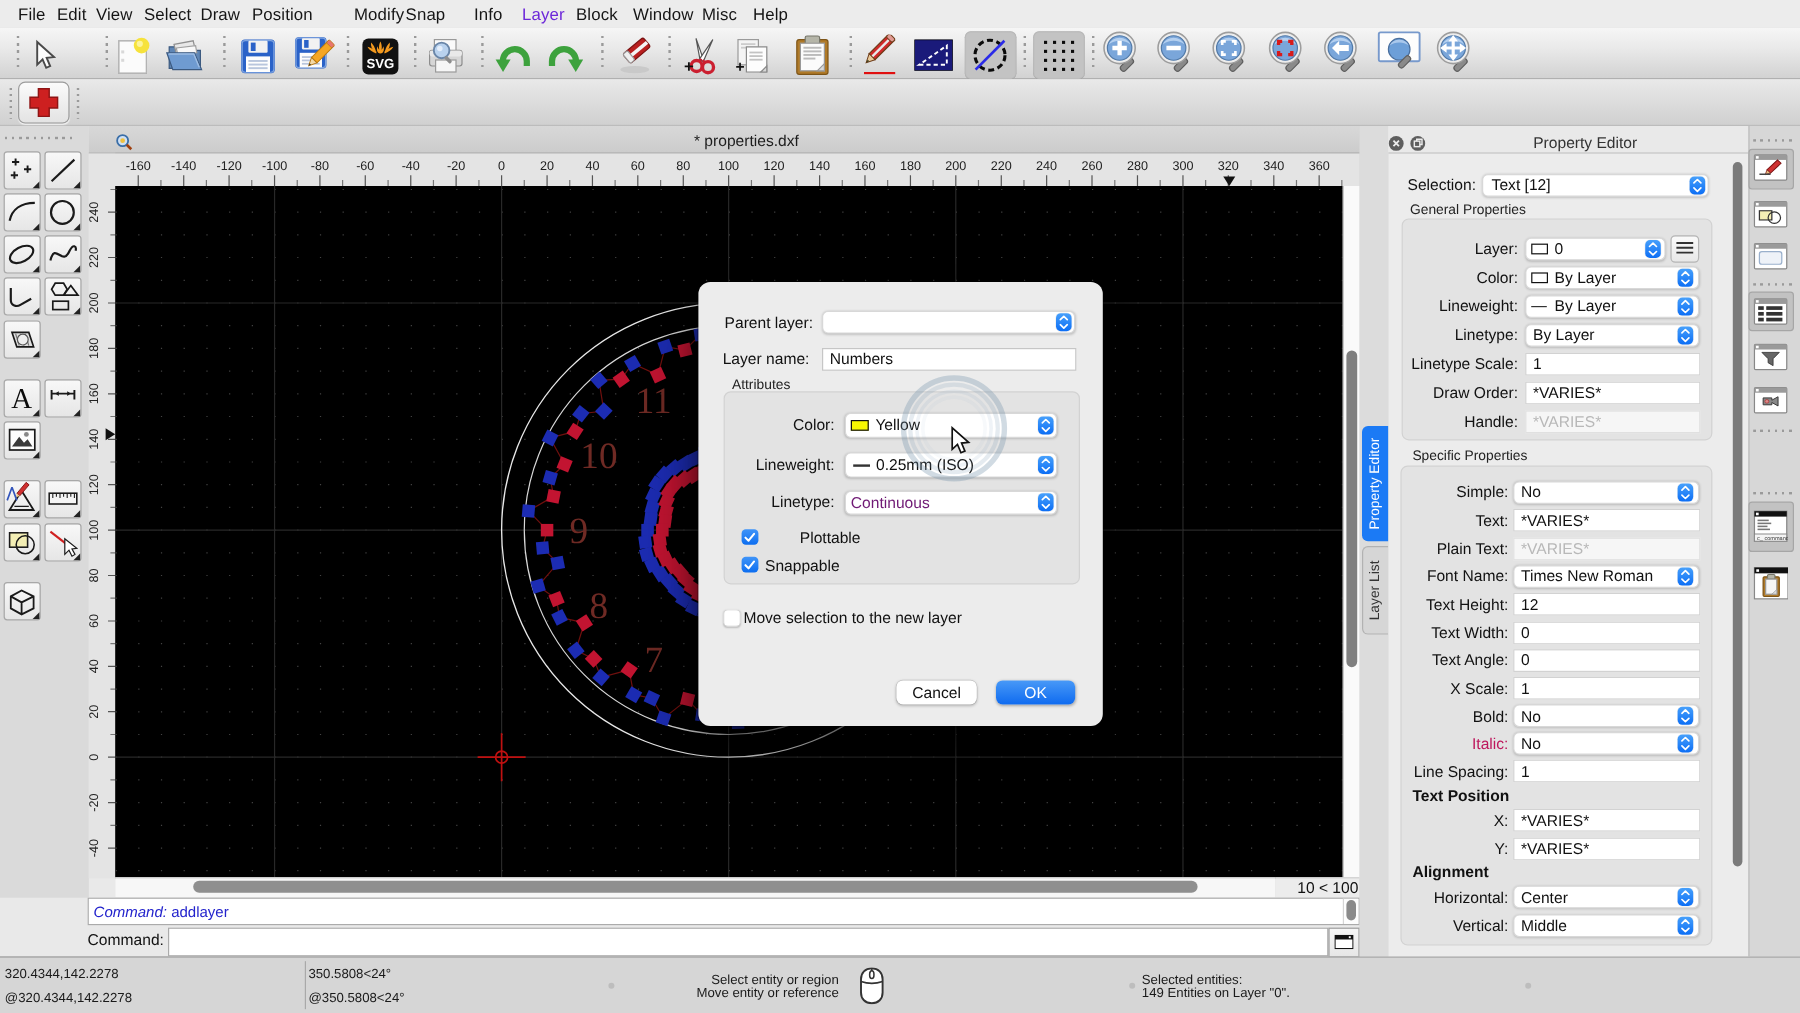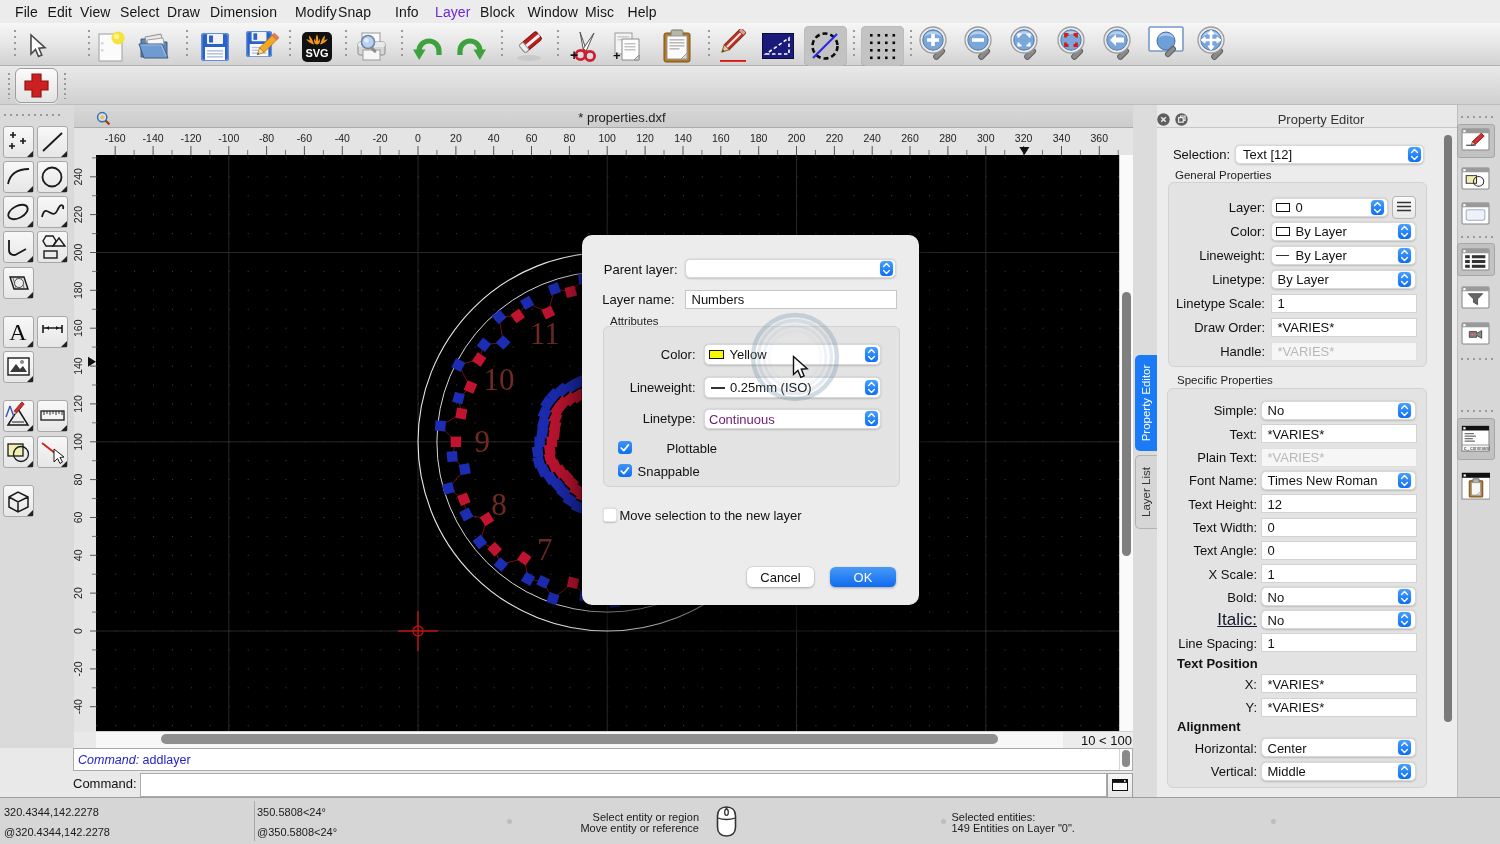--- a/index.html
+++ b/index.html
@@ -3,21 +3,21 @@
 *{margin:0;padding:0;box-sizing:border-box}
 body{width:1500px;height:844px;overflow:hidden;position:relative;font-family:"Liberation Sans",sans-serif;background:#d3d3d3;-webkit-font-smoothing:antialiased}
 .abs{position:absolute}
 </style></head><body>
 <div style="position:absolute;left:0px;top:0px;width:1500px;height:23px;background:#ececec;"></div>
 <div style="position:absolute;left:15px;top:11.5px;transform:translateY(-50%);white-space:nowrap;font-size:14px;color:#151515;letter-spacing:0.1px">File</div>
 <div style="position:absolute;left:47.5px;top:11.5px;transform:translateY(-50%);white-space:nowrap;font-size:14px;color:#151515;letter-spacing:0.1px">Edit</div>
 <div style="position:absolute;left:80px;top:11.5px;transform:translateY(-50%);white-space:nowrap;font-size:14px;color:#151515;letter-spacing:0.1px">View</div>
 <div style="position:absolute;left:120px;top:11.5px;transform:translateY(-50%);white-space:nowrap;font-size:14px;color:#151515;letter-spacing:0.1px">Select</div>
 <div style="position:absolute;left:167px;top:11.5px;transform:translateY(-50%);white-space:nowrap;font-size:14px;color:#151515;letter-spacing:0.1px">Draw</div>
-<div style="position:absolute;left:210px;top:11.5px;transform:translateY(-50%);white-space:nowrap;font-size:14px;color:#151515;letter-spacing:0.1px">Dimension</div>
+<div style="position:absolute;left:210px;top:11.5px;transform:translateY(-50%);white-space:nowrap;font-size:14px;color:#151515;letter-spacing:0.1px">Position</div>
 <div style="position:absolute;left:295px;top:11.5px;transform:translateY(-50%);white-space:nowrap;font-size:14px;color:#151515;letter-spacing:0.1px">Modify</div>
 <div style="position:absolute;left:338px;top:11.5px;transform:translateY(-50%);white-space:nowrap;font-size:14px;color:#151515;letter-spacing:0.1px">Snap</div>
 <div style="position:absolute;left:395px;top:11.5px;transform:translateY(-50%);white-space:nowrap;font-size:14px;color:#151515;letter-spacing:0.1px">Info</div>
 <div style="position:absolute;left:435px;top:11.5px;transform:translateY(-50%);white-space:nowrap;font-size:14px;color:#6d28d9;letter-spacing:0.1px">Layer</div>
 <div style="position:absolute;left:480px;top:11.5px;transform:translateY(-50%);white-space:nowrap;font-size:14px;color:#151515;letter-spacing:0.1px">Block</div>
 <div style="position:absolute;left:527.5px;top:11.5px;transform:translateY(-50%);white-space:nowrap;font-size:14px;color:#151515;letter-spacing:0.1px">Window</div>
 <div style="position:absolute;left:585px;top:11.5px;transform:translateY(-50%);white-space:nowrap;font-size:14px;color:#151515;letter-spacing:0.1px">Misc</div>
 <div style="position:absolute;left:627.5px;top:11.5px;transform:translateY(-50%);white-space:nowrap;font-size:14px;color:#151515;letter-spacing:0.1px">Help</div>
 <div style="position:absolute;left:0px;top:23px;width:1500px;height:43px;background:linear-gradient(#f6f6f6,#e8e8e8 45%,#d2d2d2);border-bottom:1px solid #b0b0b0;"></div>
 <div style="position:absolute;left:804px;top:26px;width:43px;height:40px;background:#c3c3c3;border-radius:5px;box-shadow:inset 0 0 1px rgba(0,0,0,.35);"></div>
@@ -850,21 +850,21 @@
 <div style="position:absolute;left:1267.5px;top:573.5px;transform:translateY(-50%);white-space:nowrap;font-size:13px;color:#111;">1</div>
 <div style="position:absolute;right:243px;top:596.5px;transform:translateY(-50%);white-space:nowrap;font-size:13px;color:#111;">Bold:</div>
 <div style="position:absolute;left:1260.5px;top:587px;width:155.0px;height:19px;background:#fff;border:0.5px solid #d8d8d8;border-radius:5px;box-shadow:0 0.5px 2px rgba(0,0,0,0.18);"></div>
 <div style="position:absolute;left:1398.0px;top:589px;width:13px;height:15px;border-radius:4px;background:linear-gradient(#47a0fb,#0c6ef5);box-shadow:0 0 0 0.5px rgba(0,0,0,0.08)">
     <svg width="13" height="15" viewBox="0 0 13 15" style="position:absolute;left:0;top:0">
       <path d="M3.6 5.4 L6.5 2.6 L9.4 5.4" stroke="#fff" stroke-width="1.4" fill="none" stroke-linecap="round" stroke-linejoin="round"></path>
       <path d="M3.6 9.6 L6.5 12.4 L9.4 9.6" stroke="#fff" stroke-width="1.4" fill="none" stroke-linecap="round" stroke-linejoin="round"></path>
     </svg>
   </div>
 <div style="position:absolute;left:1267.5px;top:596.5px;transform:translateY(-50%);white-space:nowrap;font-size:13px;color:#111;">No</div>
-<div style="position:absolute;right:243px;top:619.5px;transform:translateY(-50%);white-space:nowrap;font-size:17px;color:#0f172a;text-decoration:underline;">Italic:</div>
+<div style="position:absolute;right:243px;top:619.5px;transform:translateY(-50%);white-space:nowrap;font-size:13px;color:#be185d;">Italic:</div>
 <div style="position:absolute;left:1260.5px;top:610px;width:155.0px;height:19px;background:#fff;border:0.5px solid #d8d8d8;border-radius:5px;box-shadow:0 0.5px 2px rgba(0,0,0,0.18);"></div>
 <div style="position:absolute;left:1398.0px;top:612px;width:13px;height:15px;border-radius:4px;background:linear-gradient(#47a0fb,#0c6ef5);box-shadow:0 0 0 0.5px rgba(0,0,0,0.08)">
     <svg width="13" height="15" viewBox="0 0 13 15" style="position:absolute;left:0;top:0">
       <path d="M3.6 5.4 L6.5 2.6 L9.4 5.4" stroke="#fff" stroke-width="1.4" fill="none" stroke-linecap="round" stroke-linejoin="round"></path>
       <path d="M3.6 9.6 L6.5 12.4 L9.4 9.6" stroke="#fff" stroke-width="1.4" fill="none" stroke-linecap="round" stroke-linejoin="round"></path>
     </svg>
   </div>
 <div style="position:absolute;left:1267.5px;top:619.5px;transform:translateY(-50%);white-space:nowrap;font-size:13px;color:#111;">No</div>
 <div style="position:absolute;right:243px;top:642.5px;transform:translateY(-50%);white-space:nowrap;font-size:13px;color:#111;">Line Spacing:</div>
 <div style="position:absolute;left:1260.5px;top:633px;width:156.5px;height:19px;background:#fff;border:1px solid #d2d2d2;"></div>

